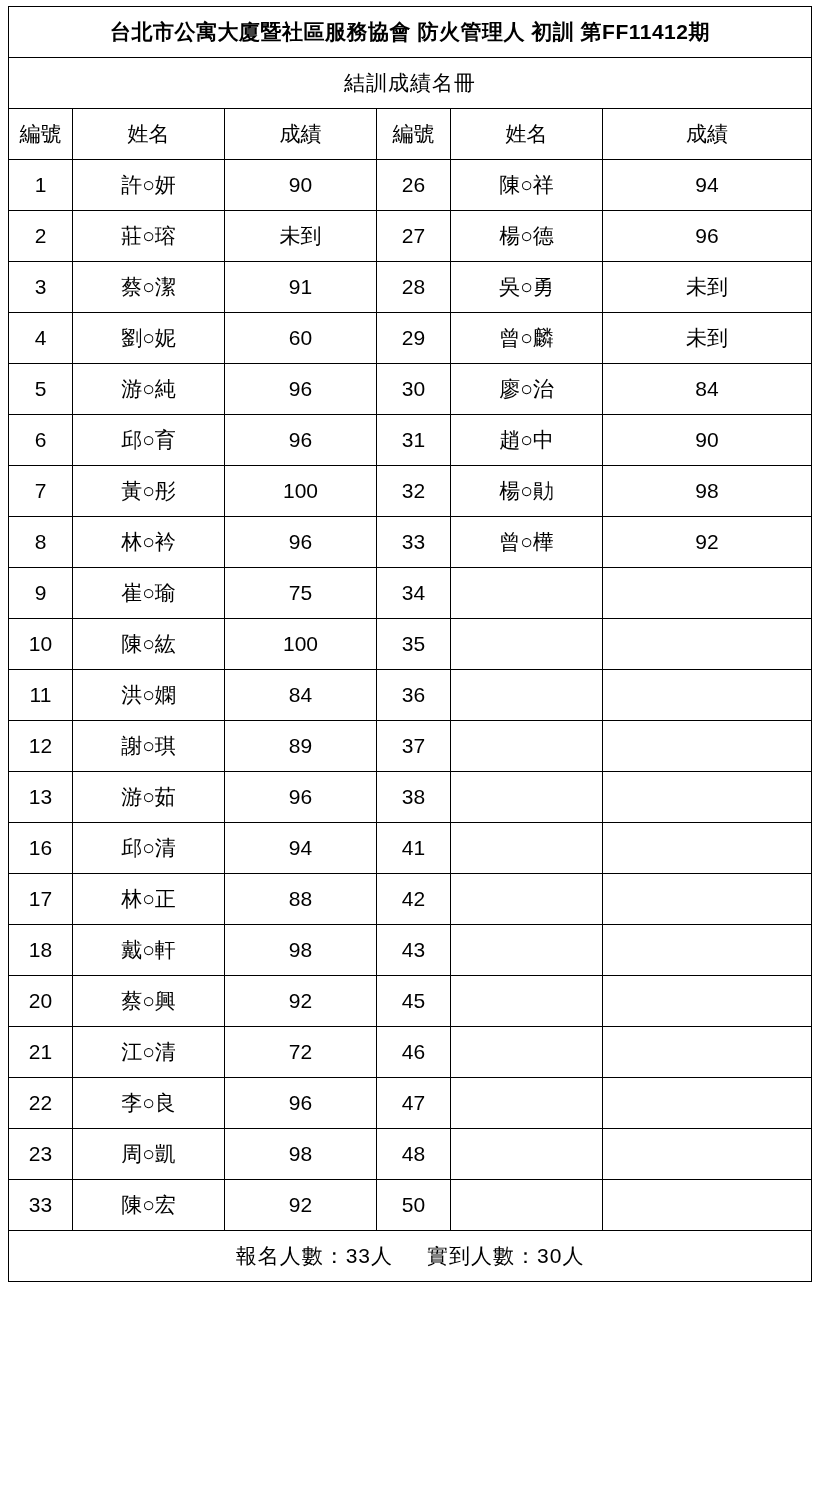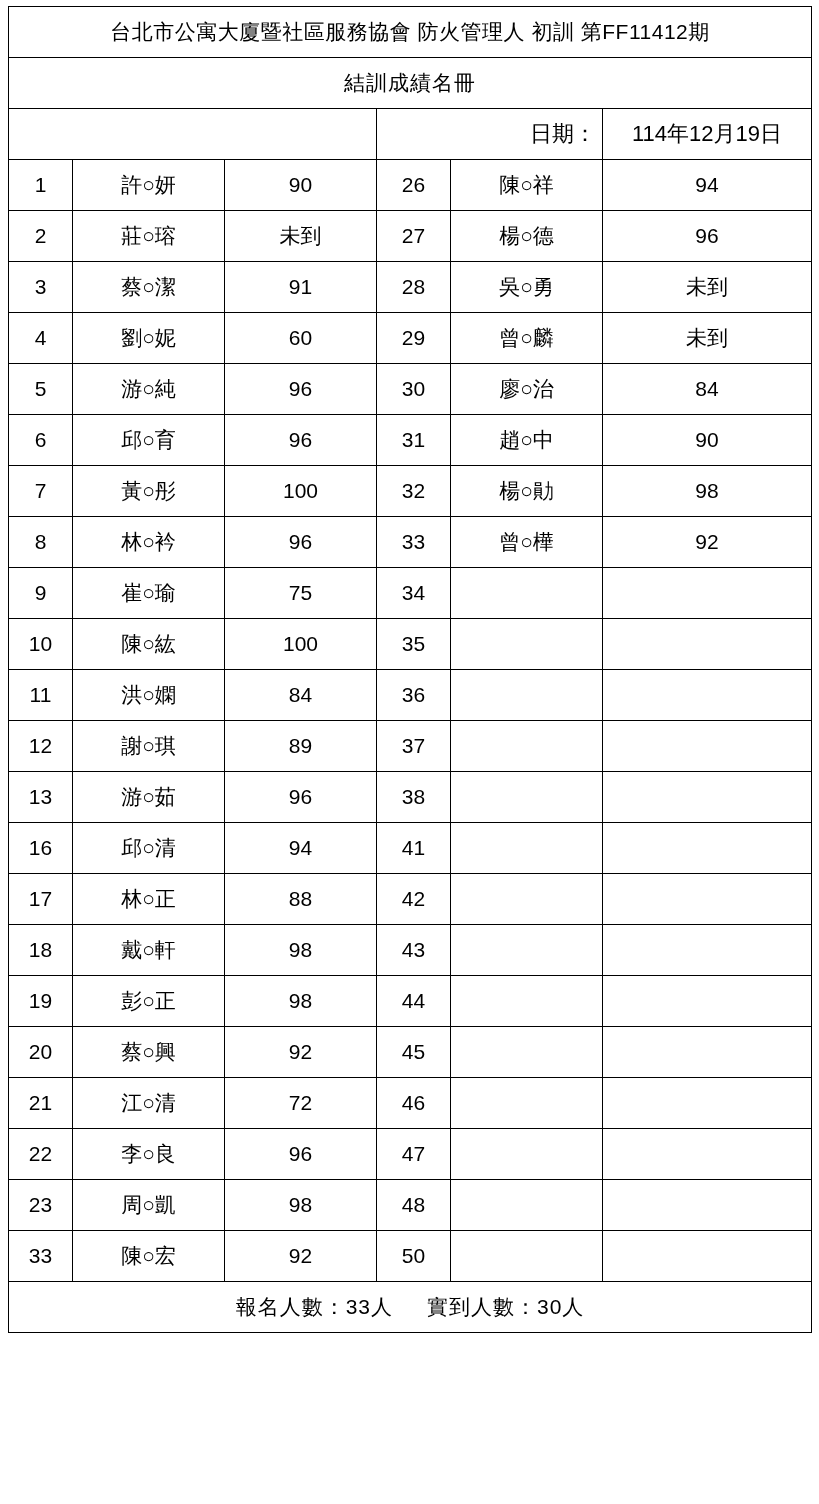--- a/index.html
+++ b/index.html
@@ -38,21 +38,21 @@
   col.c-no   { width: 64px; }
   col.c-name { width: 152px; }
   col.c-score{ width: 152px; }
   col.c-no2  { width: 74px; }
   col.c-name2{ width: 152px; }
   col.c-score2{ width: 209px; }
 
   .title-row td {
     height: 44px;
     font-size: 22px;
-    font-weight: normal;
+    font-weight: bold;
     letter-spacing: 0.5px;
   }
   .subtitle-row td {
     height: 44px;
     font-size: 22px;
     letter-spacing: 1px;
   }
   .date-row td {
     height: 44px;
     font-size: 22px;
@@ -107,24 +107,27 @@
         <col class="c-name2">
         <col class="c-score2">
     </colgroup>
     <tbody>
       <tr class="title-row">
         <td colspan="6">台北市公寓大廈暨社區服務協會 防火管理人 初訓 第FF11412期</td>
       </tr>
       <tr class="subtitle-row">
         <td colspan="6">結訓成績名冊</td>
       </tr>
-      <tr class="date-row">
-        <td colspan="3" class="blank-left"></td>
-        <td colspan="2" class="date-label">日期：</td>
-        <td class="date-value">114年12月19日</td>
+      <tr class="head-row">
+        <td>編號</td>
+        <td>姓名</td>
+        <td>成績</td>
+        <td>編號</td>
+        <td>姓名</td>
+        <td>成績</td>
       </tr>
 
       <tr class="data-row">
         <td>1</td>
         <td class="name">許○妍</td>
         <td class="score">90</td>
         <td>26</td>
         <td class="name">陳○祥</td>
         <td class="score">94</td>
       </tr>
@@ -238,28 +241,20 @@
         <td class="score">88</td>
         <td>42</td>
         <td class="name"></td>
         <td class="score"></td>
       </tr>
       <tr class="data-row">
         <td>18</td>
         <td class="name">戴○軒</td>
         <td class="score">98</td>
         <td>43</td>
-        <td class="name"></td>
-        <td class="score"></td>
-      </tr>
-      <tr class="data-row">
-        <td>19</td>
-        <td class="name">彭○正</td>
-        <td class="score">98</td>
-        <td>44</td>
         <td class="name"></td>
         <td class="score"></td>
       </tr>
       <tr class="data-row">
         <td>20</td>
         <td class="name">蔡○興</td>
         <td class="score">92</td>
         <td>45</td>
         <td class="name"></td>
         <td class="score"></td>

